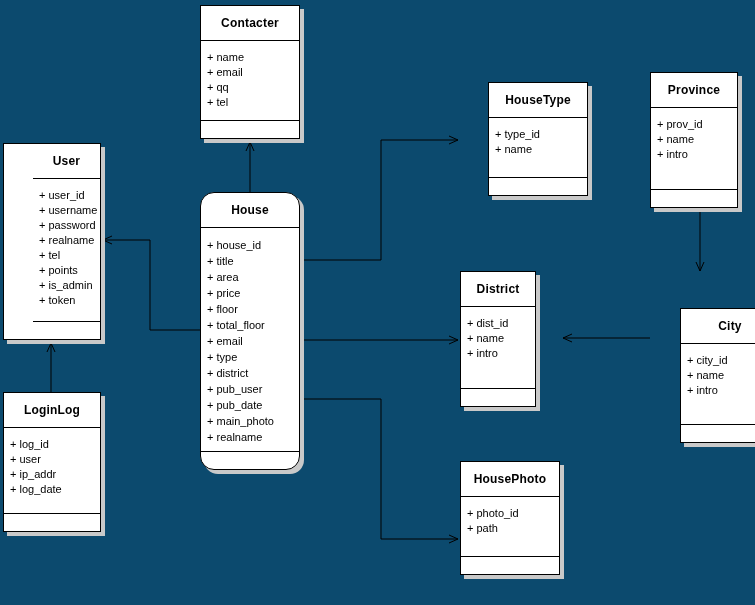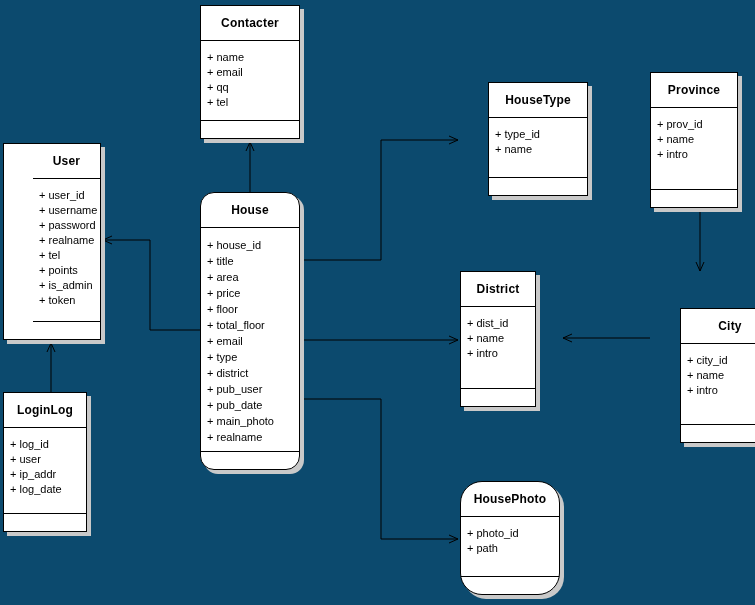--- a/index.html
+++ b/index.html
@@ -93,21 +93,21 @@
       <div class="field">+ password</div>
       <div class="field">+ realname</div>
       <div class="field">+ tel</div>
       <div class="field">+ points</div>
       <div class="field">+ is_admin</div>
       <div class="field">+ token</div>
     </div>
     <div class="entity-methods"></div>
   </div>
 
-  <div class="entity" style="left:3px; top:392px; width:84px; height:140px;">
+  <div class="entity" style="left:3px; top:392px; width:98px; height:140px;">
     <div class="entity-title">LoginLog</div>
     <div class="entity-fields">
       <div class="field">+ log_id</div>
       <div class="field">+ user</div>
       <div class="field">+ ip_addr</div>
       <div class="field">+ log_date</div>
     </div>
     <div class="entity-methods"></div>
   </div>
 
@@ -163,21 +163,21 @@
   <div class="entity" style="left:680px; top:273px; width:100px; height:135px;margin-top:35px;">
     <div class="entity-title">City</div>
     <div class="entity-fields">
       <div class="field">+ city_id</div>
       <div class="field">+ name</div>
       <div class="field">+ intro</div>
     </div>
     <div class="entity-methods"></div>
   </div>
 
-  <div class="entity" style="left:460px; top:481px; width:100px; height:114px;border-radius:22px;">
+  <div class="entity" style="left:460px; top:461px; width:100px; height:114px;">
     <div class="entity-title">HousePhoto</div>
     <div class="entity-fields">
       <div class="field">+ photo_id</div>
       <div class="field">+ path</div>
     </div>
     <div class="entity-methods"></div>
   </div>
 
 </div>
 

